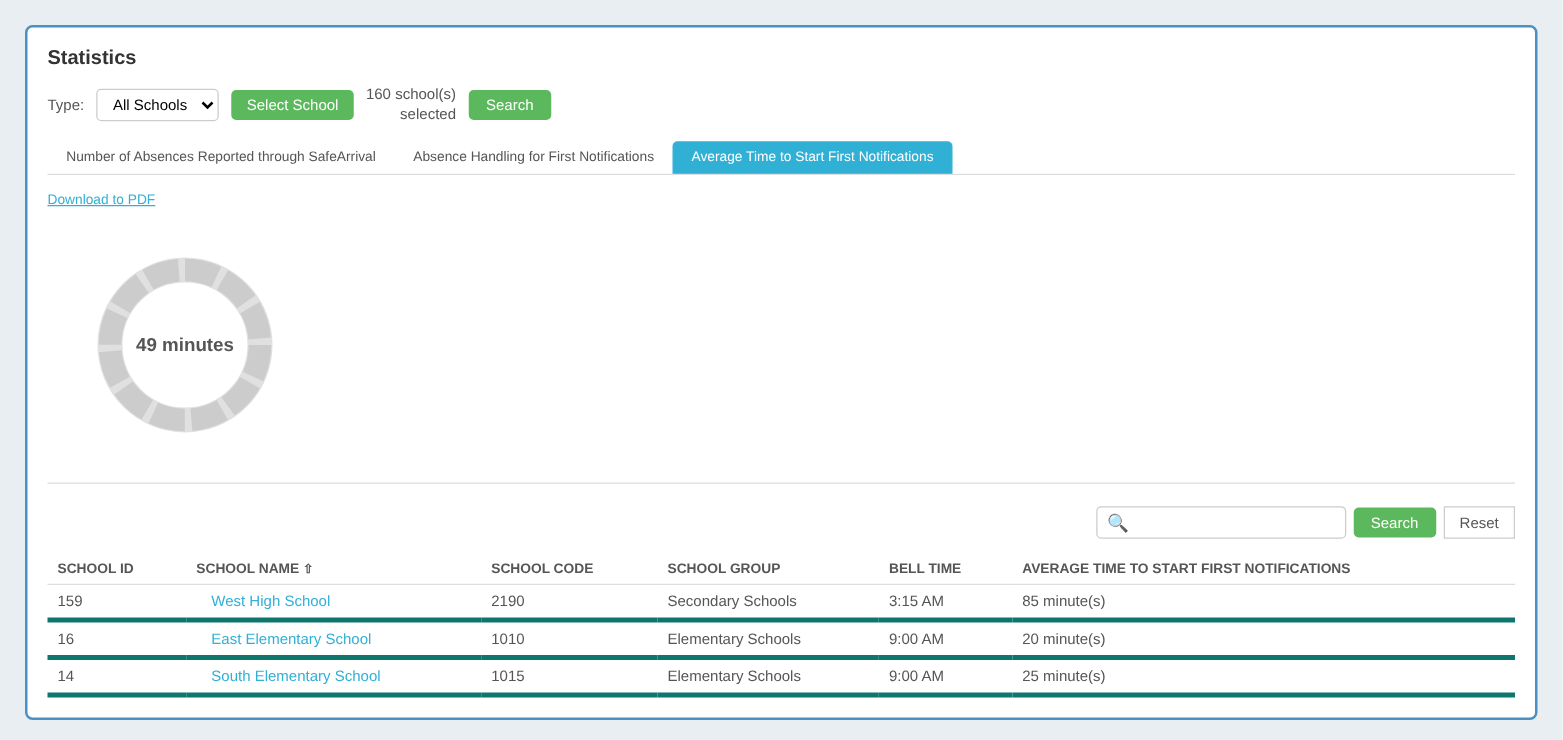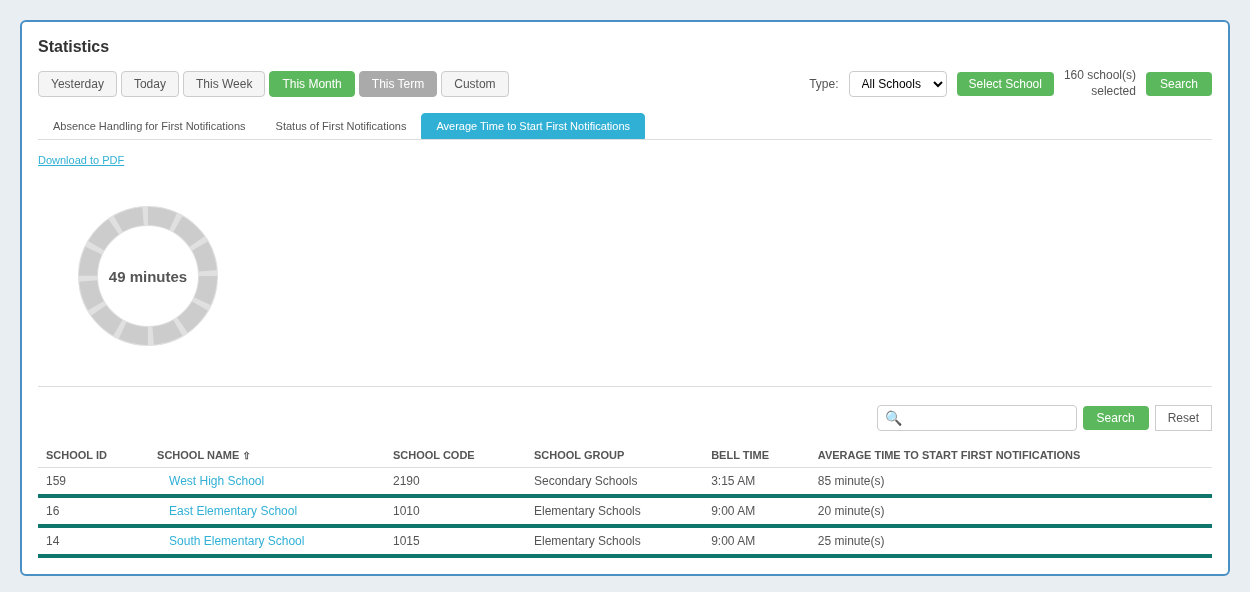--- a/index.html
+++ b/index.html
@@ -236,46 +236,38 @@
 </head>
 <body>
 
 <div class="outer-container">
 
   
   <div class="page-title">Statistics</div>
 
   
   <div class="filter-bar">
-    <div class="filter-buttons">
-      <button class="filter-btn">Yesterday</button>
-      <button class="filter-btn">Today</button>
-      <button class="filter-btn">This Week</button>
-      <button class="filter-btn active">This Month</button>
-      <button class="filter-btn this-term">This Term</button>
-      <button class="filter-btn">Custom</button>
-    </div>
     <div class="filter-right">
       <span class="type-label">Type:</span>
       <select class="type-select">
         <option>All Schools</option>
       </select>
       <button class="select-school-btn">Select School</button>
       <div class="school-count">
         <span>160 school(s)</span><br>
         <span>selected</span>
       </div>
       <button class="search-btn-top">Search</button>
     </div>
   </div>
 
   
   <div class="tabs">
+    <div class="tab">Number of Absences Reported through SafeArrival</div>
     <div class="tab">Absence Handling for First Notifications</div>
-    <div class="tab">Status of First Notifications</div>
     <div class="tab active-tab">Average Time to Start First Notifications</div>
   </div>
 
   
   <a class="download-link">Download to PDF</a>
 
   
   <div class="chart-area">
     <div class="donut-wrapper">
       <svg viewBox="0 0 160 160" xmlns="http://www.w3.org/2000/svg">

